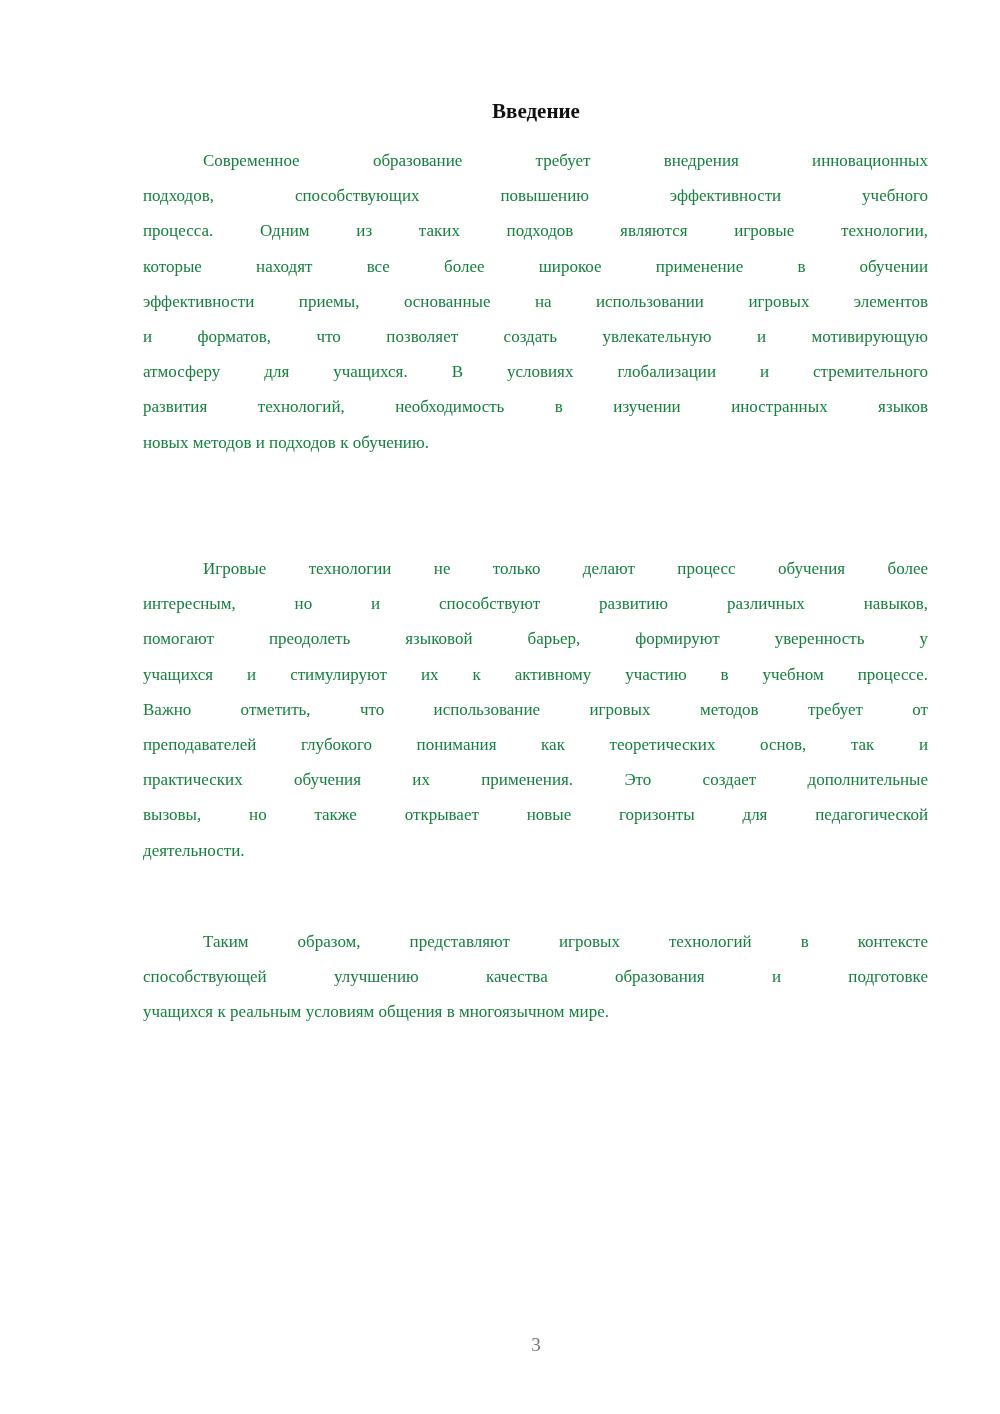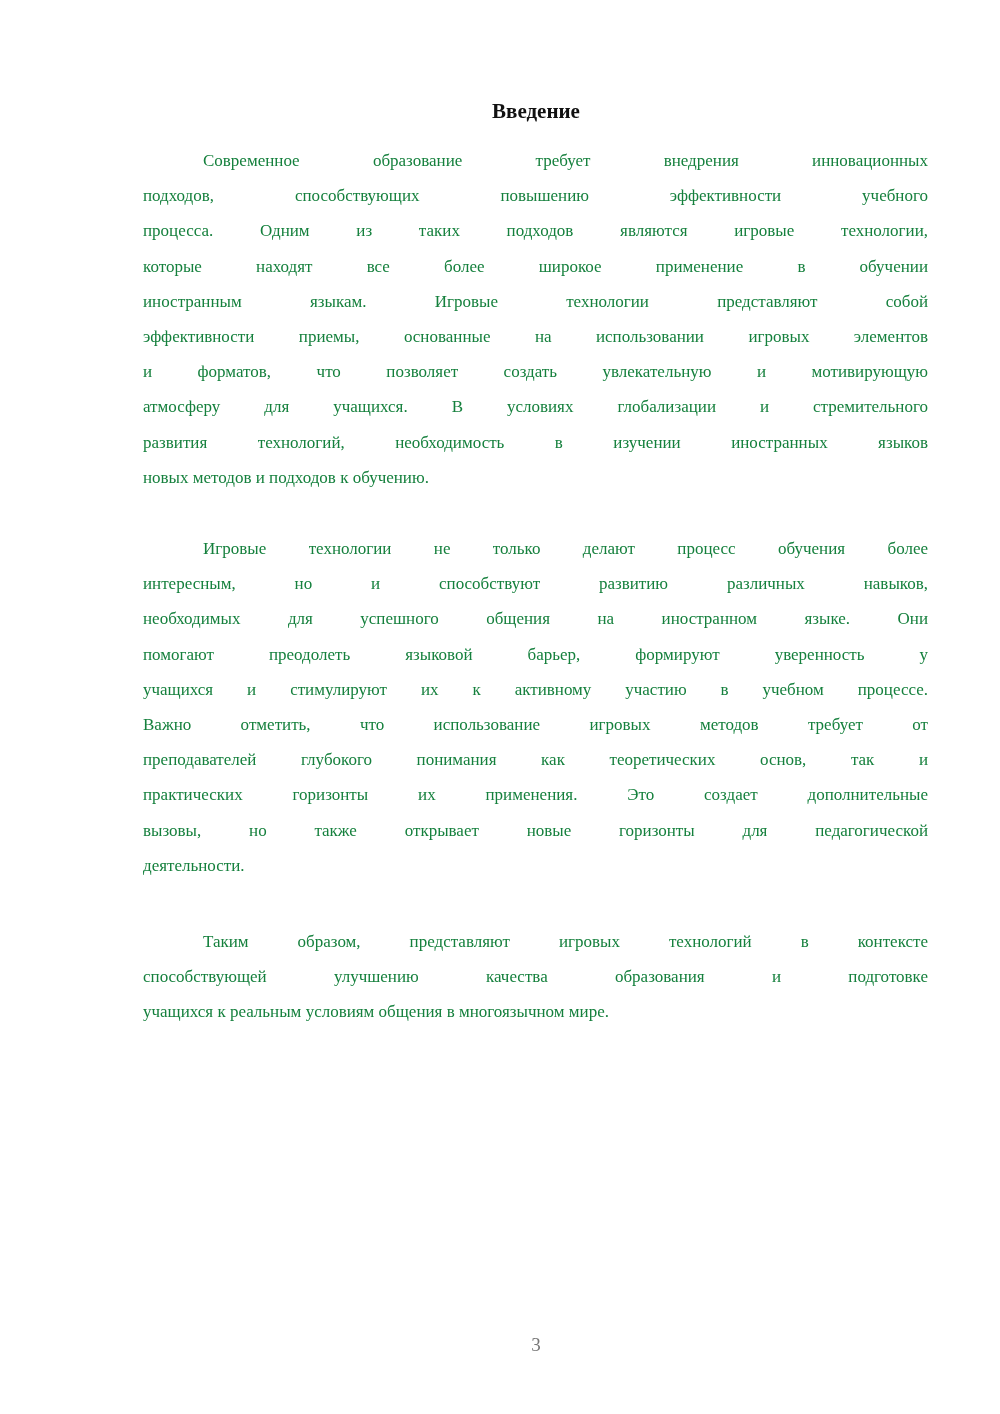--- a/index.html
+++ b/index.html
@@ -49,21 +49,21 @@
       overflow: visible;
     }
     .line.first {
       padding-left: 60px;
     }
     .line.last {
       text-align: center;
       text-align-last: left;
     }
     #p1 { top: 143px; }
-    #p2 { top: 531px; }
+    #p2 { top: 551px; }
     #p3 { top: 924px; }
     .page-number {
       position: absolute;
       top: 1334px;
       left: 0;
       width: 1072px;
       text-align: center;
       font-family: "Liberation Serif", "DejaVu Serif", serif;
       font-size: 19px;
       color: #777;
@@ -74,37 +74,35 @@
 
 <div class="page">
 
   <div class="heading">Введение</div>
 
   <div class="para" id="p1">
     <div class="line first">Современное образование требует внедрения инновационных</div>
     <div class="line">подходов, способствующих повышению эффективности учебного</div>
     <div class="line">процесса. Одним из таких подходов являются игровые технологии,</div>
     <div class="line">которые находят все более широкое применение в обучении</div>
-    <div class="line">иностранным языкам. Игровые технологии представляют собой</div>
     <div class="line">эффективности приемы, основанные на использовании игровых элементов</div>
     <div class="line">и форматов, что позволяет создать увлекательную и мотивирующую</div>
     <div class="line">атмосферу для учащихся. В условиях глобализации и стремительного</div>
     <div class="line">развития технологий, необходимость в изучении иностранных языков</div>
     <div class="line last">новых методов и подходов к обучению.</div>
   </div>
 
   <div class="para" id="p2">
     <div class="line first">Игровые технологии не только делают процесс обучения более</div>
     <div class="line">интересным, но и способствуют развитию различных навыков,</div>
-    <div class="line">необходимых для успешного общения на иностранном языке. Они</div>
     <div class="line">помогают преодолеть языковой барьер, формируют уверенность у</div>
     <div class="line">учащихся и стимулируют их к активному участию в учебном процессе.</div>
     <div class="line">Важно отметить, что использование игровых методов требует от</div>
     <div class="line">преподавателей глубокого понимания как теоретических основ, так и</div>
-    <div class="line">практических горизонты их применения. Это создает дополнительные</div>
+    <div class="line">практических обучения их применения. Это создает дополнительные</div>
     <div class="line">вызовы, но также открывает новые горизонты для педагогической</div>
     <div class="line last">деятельности.</div>
   </div>
 
   <div class="para" id="p3">
     <div class="line first">Таким образом, представляют игровых технологий в контексте</div>
     <div class="line">способствующей улучшению качества образования и подготовке</div>
     <div class="line last">учащихся к реальным условиям общения в многоязычном мире.</div>
   </div>
 

